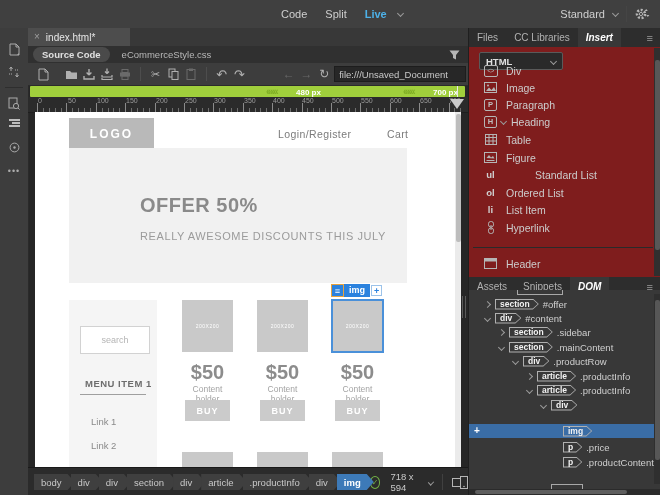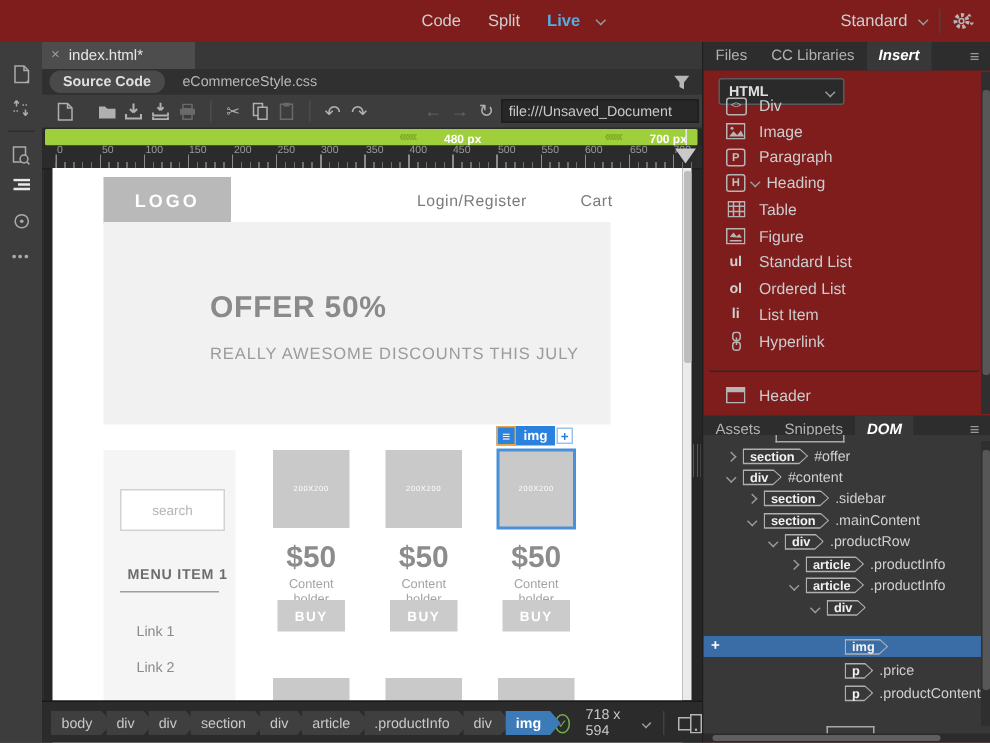--- a/index.html
+++ b/index.html
@@ -3,21 +3,21 @@
 <meta charset="utf-8">
 <style>
   html,body{margin:0;padding:0;background:#1e1e1e;}
   #root{position:relative;width:660px;height:495px;background:#262626;
         font-family:"Liberation Sans",sans-serif;overflow:hidden;
         -webkit-font-smoothing:antialiased;}
   .abs{position:absolute;}
   .flex{display:flex;align-items:center;}
 
   
-  .topbar{left:0;top:0;width:660px;height:28px;background:#7f1d1d;border-bottom:1px solid #8b5cf6;}
+  .topbar{left:0;top:0;width:660px;height:28px;background:#404040;border-bottom:1px solid #8b5cf6;}
   .viewmode{font-size:11px;color:#cfcfcf;padding:0 9px;cursor:default;}
   .viewmode.live{color:#4db1e8;font-weight:bold;}
   .cv{display:inline-block;width:4px;height:4px;border-right:1px solid #9a9a9a;border-bottom:1px solid #9a9a9a;}
   .cv.down{transform:rotate(45deg);}
   .cv.right{transform:rotate(-45deg);}
   .workspace{font-size:11px;color:#cfcfcf;}
 
   
   .leftrail{left:0;top:28px;width:28px;height:467px;background:#3d3d3d;border-right:1px solid #2a2a2a;}
   .railicon{width:28px;height:18px;display:flex;align-items:center;justify-content:center;color:#ababab;}
@@ -428,21 +428,21 @@
     <div class="ins-item" style="top:121px;">
       <span class="ins-ico">
         <svg width="13" height="11" viewBox="0 0 13 11">
             <rect x="0.5" y="0.5" width="12" height="10" fill="none" stroke="#b5b5b5"></rect>
             <path d="M2.5 6l2.5-3 2 2.5L9 4l1.5 2.5z" fill="#b5b5b5"></path>
             <path d="M2.5 8.5h8" stroke="#b5b5b5"></path>
           </svg>
       </span>
       <span class="ins-label">Figure</span>
     </div>
-    <div class="ins-item" style="top:138px;">
+    <div class="ins-item" style="top:138px;gap:29px;">
       <span class="ins-ico tagglyph">ul</span>
       <span class="ins-label">Standard List</span>
     </div>
     <div class="ins-item" style="top:156px;">
       <span class="ins-ico tagglyph">ol</span>
       <span class="ins-label">Ordered List</span>
     </div>
     <div class="ins-item" style="top:173px;">
       <span class="ins-ico tagglyph">li</span>
       <span class="ins-label">List Item</span>

